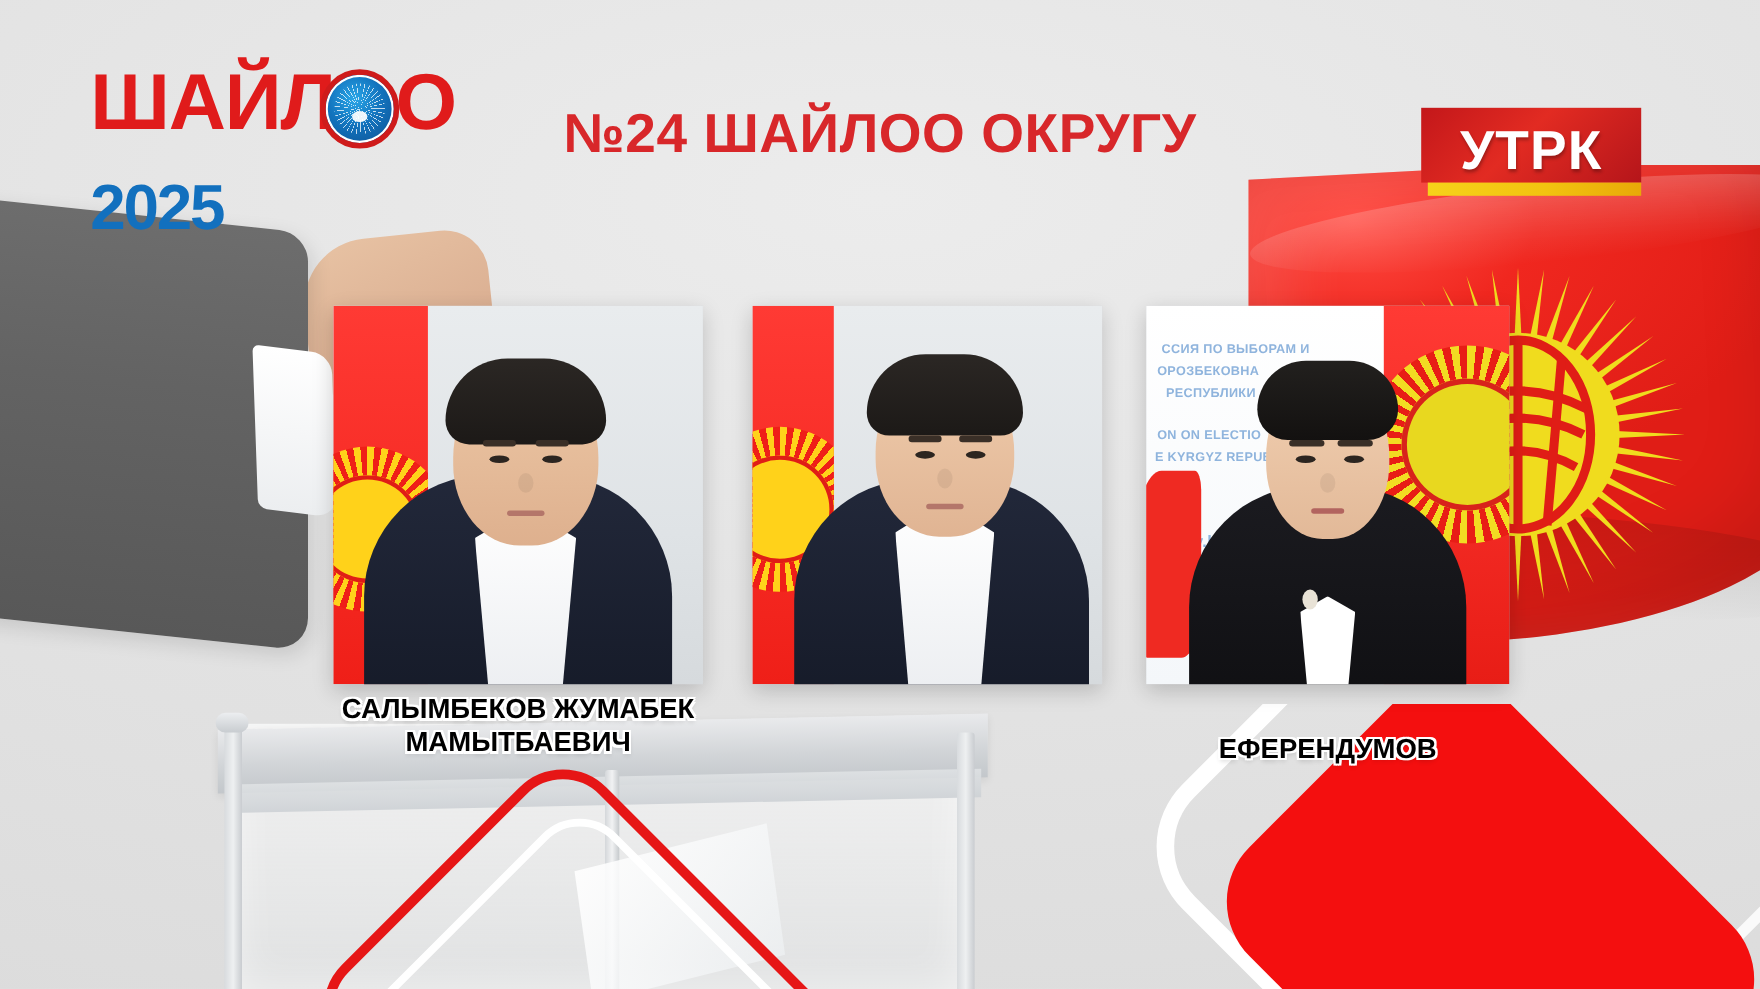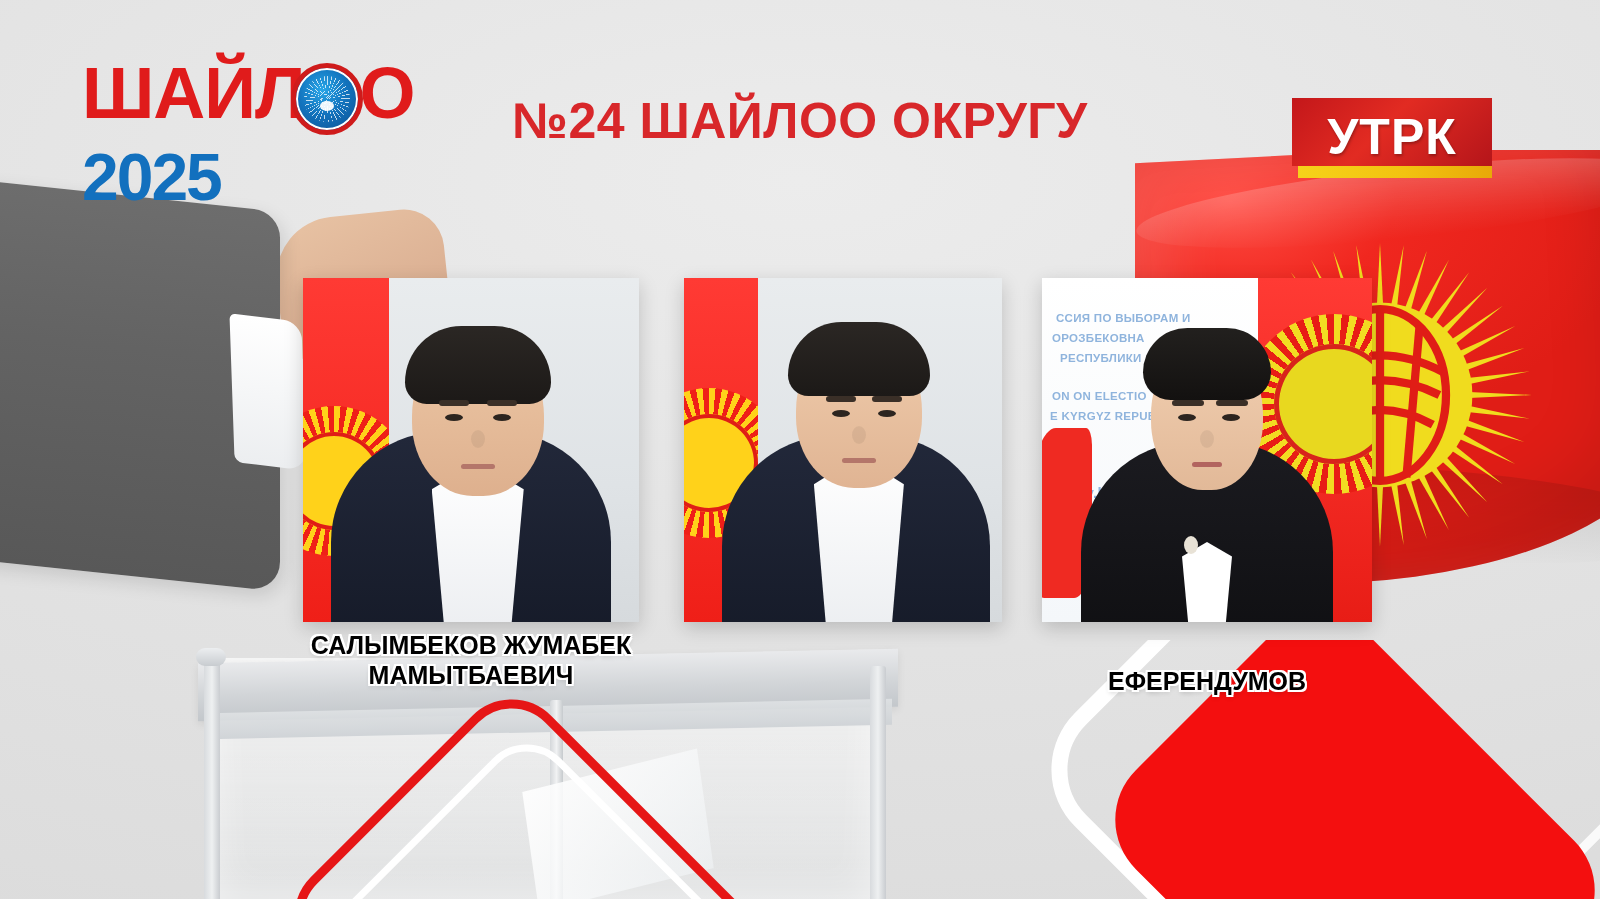--- a/index.html
+++ b/index.html
@@ -129,21 +129,21 @@
     background:radial-gradient(circle at 42% 35%, #2aa7e8 0%, #1273bd 45%, #0d4f90 100%);
     border:5px solid #cf1b1b;
     box-shadow:0 0 0 2px #ffffff inset;
   }
   .emblem .rays{position:absolute;inset:8px;border-radius:50%;
     background:
       repeating-conic-gradient(from 0deg, rgba(255,255,255,.75) 0deg 2deg, rgba(255,255,255,0) 2deg 11deg);
   }
   .emblem .core{position:absolute;left:50%;top:54%;width:14px;height:10px;margin-left:-7px;border-radius:50%;background:rgba(255,255,255,.92);}
   .logo-year{
-    font-size:66px;font-weight:bold;color:#1270be;letter-spacing:-2px;line-height:86px;margin-top:4px;
+    font-size:58px;font-weight:bold;color:#1270be;letter-spacing:-2px;line-height:86px;margin-top:16px;
   }
 
   
   .title{
     position:absolute;left:0;right:0;top:92px;text-align:center;
     font-size:50px;font-weight:bold;color:#d8272a;letter-spacing:.5px;
     white-space:nowrap;
   }
 
   

